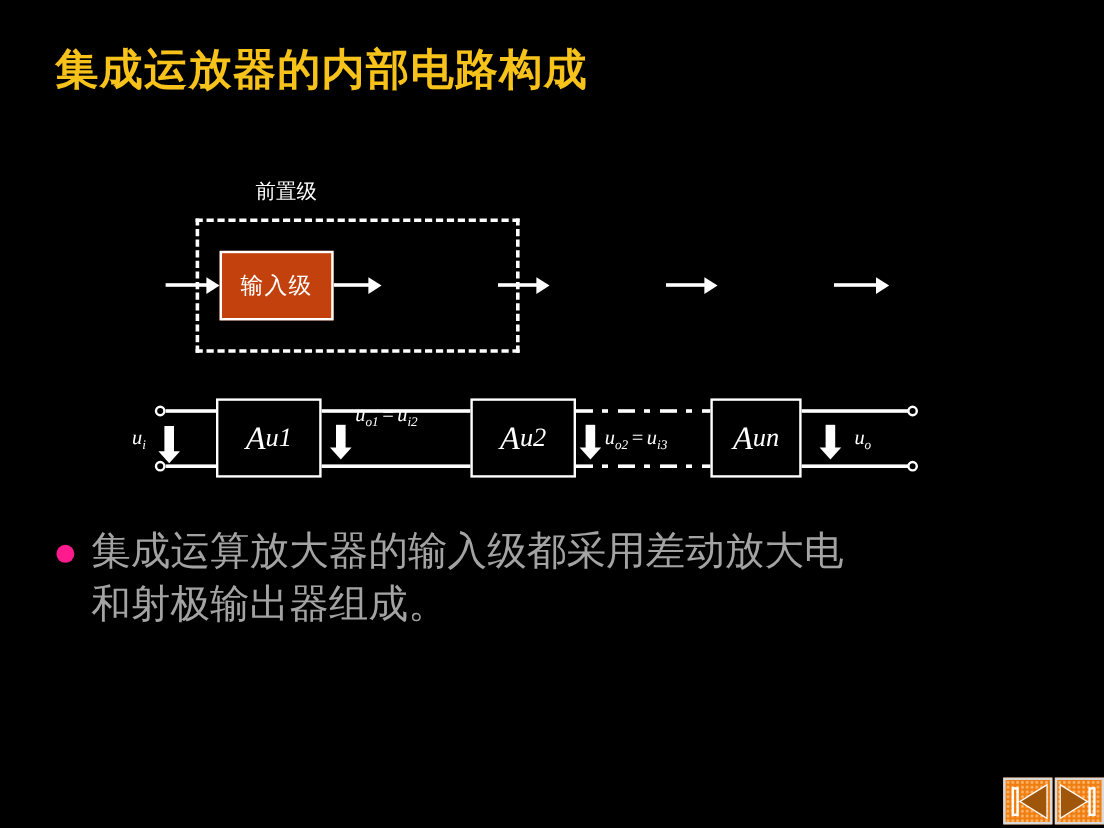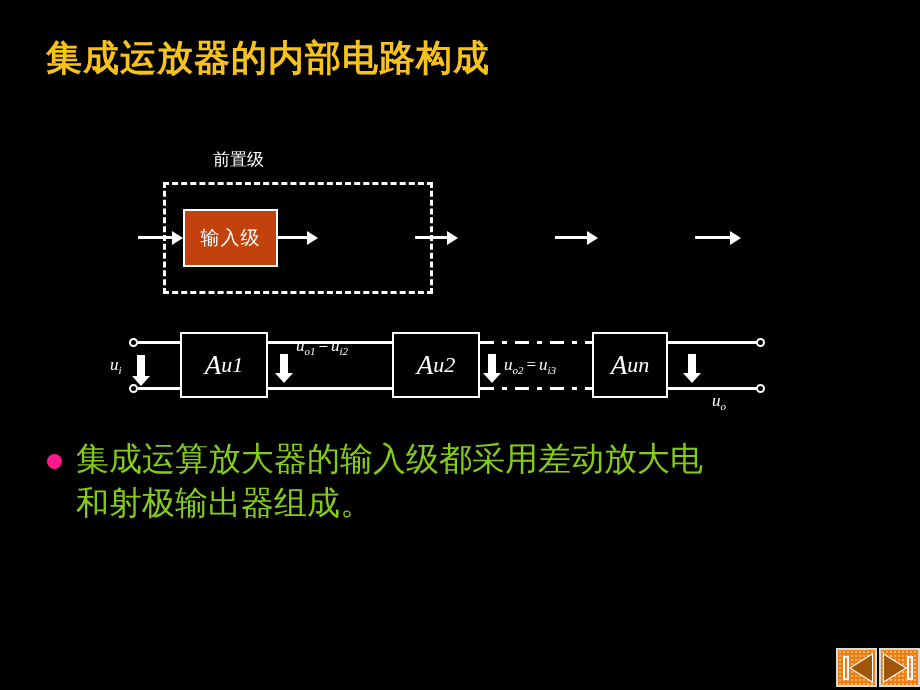--- a/index.html
+++ b/index.html
@@ -166,21 +166,21 @@
     border-radius: 50%;
     background: #ff1b8d;
   }
   .body-text {
     position: absolute;
     left: 76px;
     top: 437px;
     width: 824px;
     font-size: 33px;
     line-height: 1.33;
-    color: #84cc16;
+    color: #a3a3a3;
     letter-spacing: 0px;
   }
   .body-text p { margin: 0; }
 
   
   .navbar {
     position: absolute;
     left: 836px;
     top: 648px;
     display: flex;
@@ -310,21 +310,21 @@
     <div class="ablk" id="ablk3">
       <span>A</span>
         <span class="sub">un</span>
     </div>
 
     <div class="wire" style="left:668px; top:341px; width:90px;"></div>
     <div class="wire" style="left:668px; top:387px; width:90px;"></div>
     <div class="term" style="left:756px; top:338px;"></div>
     <div class="term" style="left:756px; top:384px;"></div>
     <div class="downarrow" style="left:688px; top:354px; height:20px;"></div>
-    <div class="vlabel" style="left:712px; top:355px;margin-top:36px;">
+    <div class="vlabel" style="left:712px; top:355px;">
       <span>u</span><span class="sub">o</span>
     </div>
   </div>
 
   <div class="bullet-dot"></div>
   <div class="body-text">
     <p>集成运算放大器的输入级都采用差动放大电</p>
     <p>和射极输出器组成。</p>
   </div>
 

